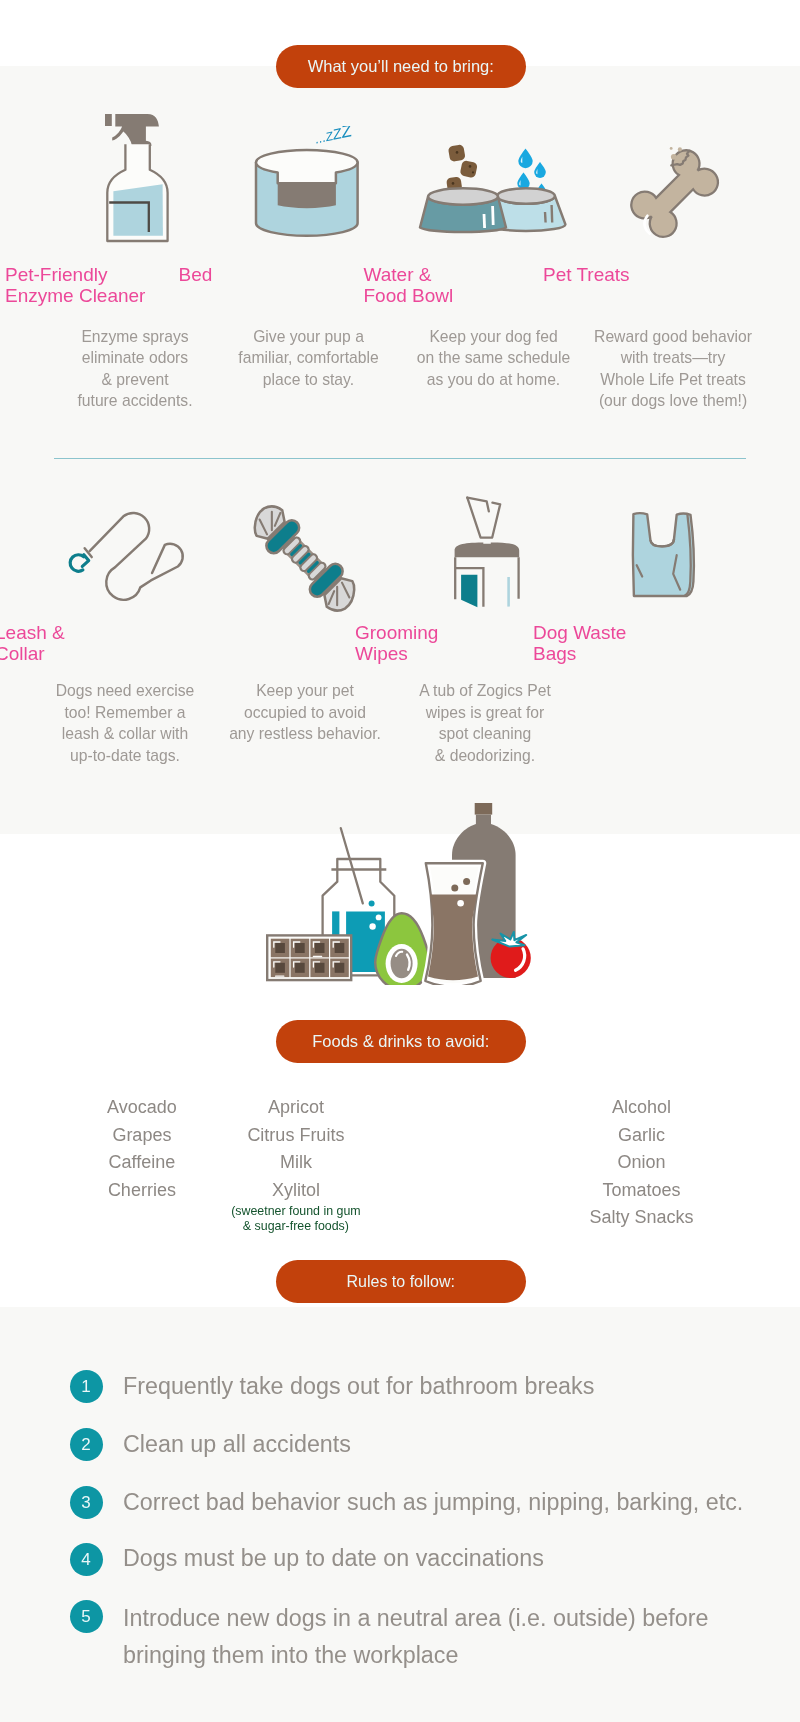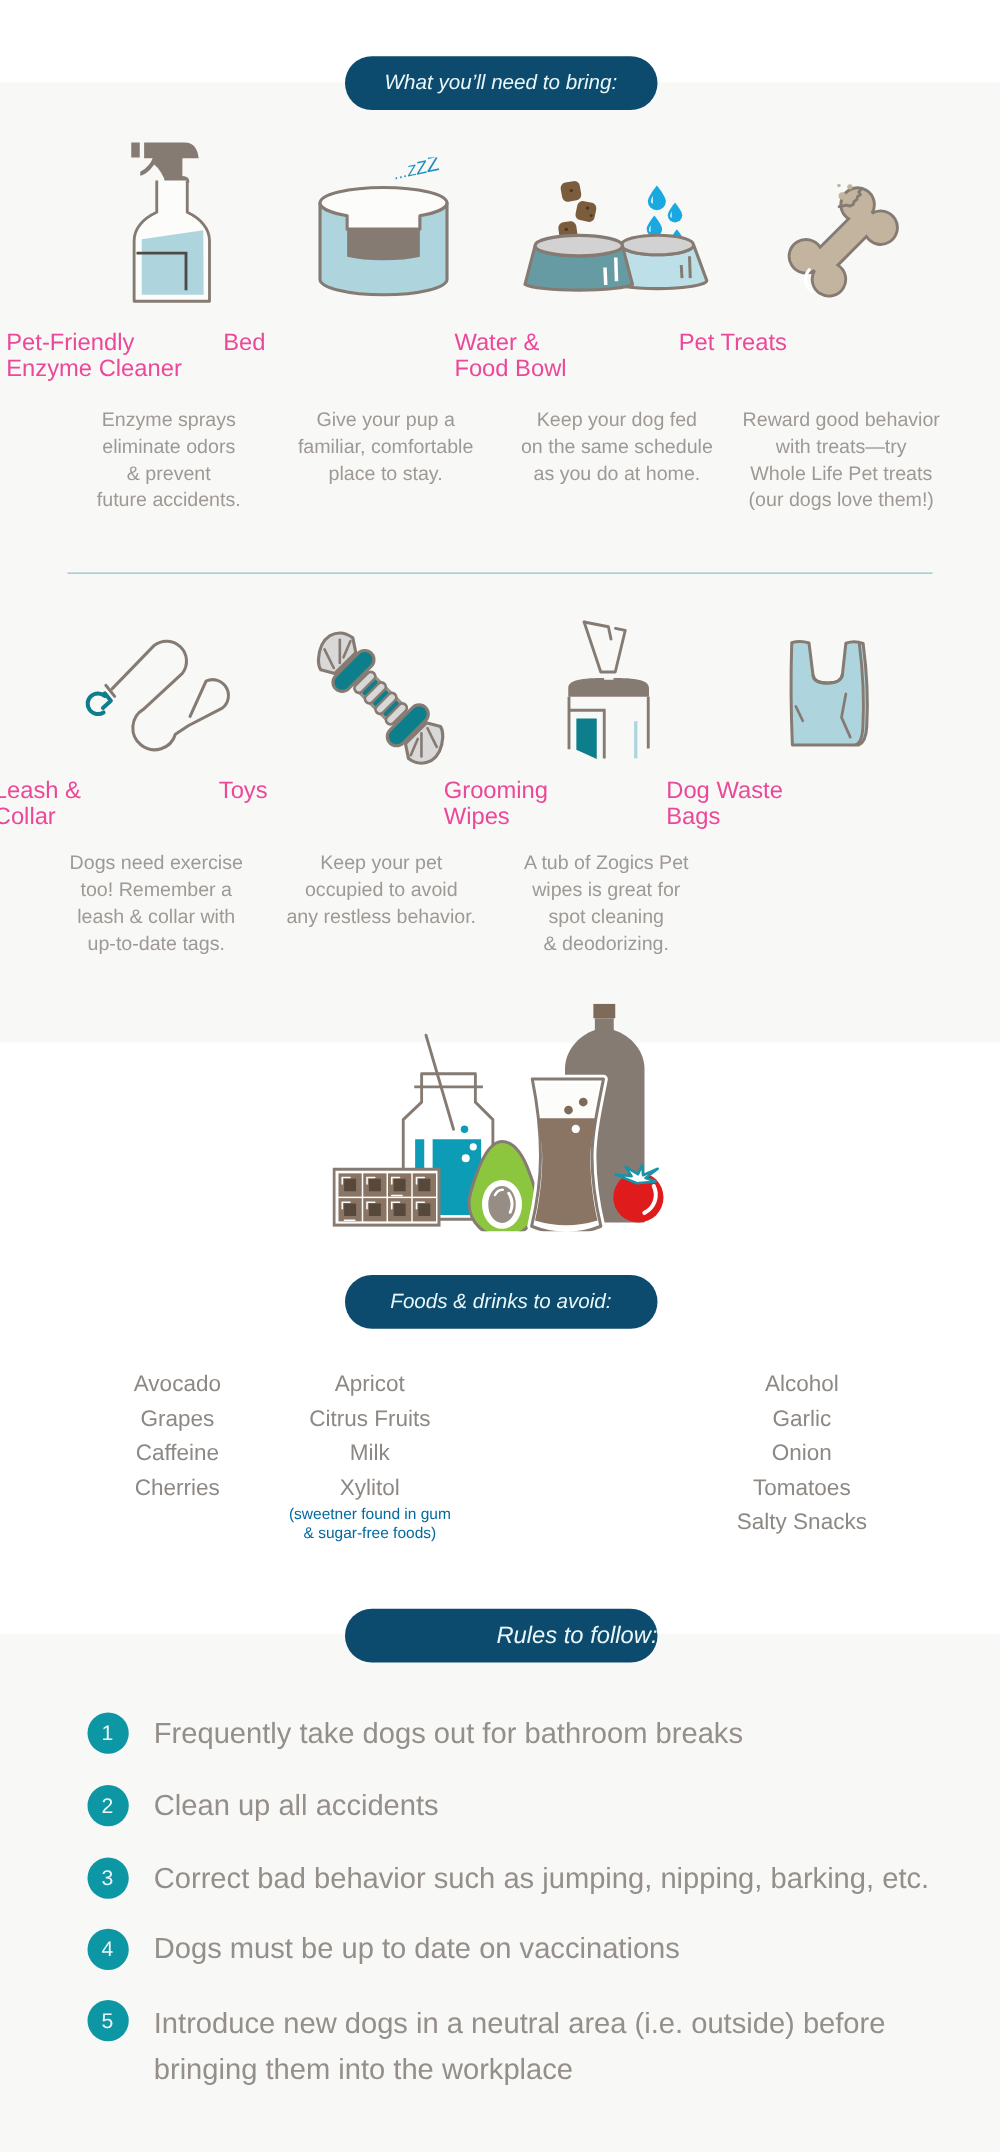--- a/index.html
+++ b/index.html
@@ -3,35 +3,35 @@
 <meta charset="utf-8">
 <style>
   * { margin:0; padding:0; box-sizing:border-box; }
   html,body { width:800px; }
   body { font-family:"Liberation Sans", sans-serif; background:#ffffff; color:#8d8984; }
   .page { position:relative; width:800px; height:1722px; overflow:hidden; background:#fff; }
   .band { position:absolute; left:0; width:800px; background:#f8f8f6; }
   #band1 { top:66px; height:768px; }
   #band2 { top:1307px; height:415px; }
   .pill { position:absolute; left:275.5px; width:250.5px; height:43px;
-          background:#0c4a6e; color:#e9f7f8; border-radius:21.5px;
-          text-align:center; font-size:16.5px; line-height:43.5px; white-space:nowrap;font-style:italic; }
+          background:#c2410c; color:#e9f7f8; border-radius:21.5px;
+          text-align:center; font-size:16.5px; line-height:43.5px; white-space:nowrap; }
   #pill1 { top:45px; }
   #pill2 { top:1020px; }
-  #pill3 { top:1287px; font-size:19px;text-align:right; }
+  #pill3 { top:1260px; font-size:16px; }
   .divider { position:absolute; left:53.5px; top:457.5px; width:692px; height:1.3px; background:#8cc4cd; }
   .icon { position:absolute; font-size:0; line-height:0; }
   .ctitle { position:absolute; text-align:left; font-size:19px; line-height:21.4px;
             color:#ec4899; white-space:pre-line; }
   .cdesc  { position:absolute; text-align:center; font-size:15.7px; line-height:21.6px;
             color:#9e9995; white-space:pre-line; }
   #foodart { position:absolute; left:266px; top:803px; font-size:0; line-height:0; }
   .acol { position:absolute; text-align:center; }
   .aitems { font-size:18px; line-height:27.5px; color:#8d8884; white-space:pre-line;text-align:center; }
-  .anote { font-size:12.4px; line-height:14.6px; color:#0369a1; white-space:pre-line; }
+  .anote { font-size:12.4px; line-height:14.6px; color:#14532d; white-space:pre-line; }
   .rnum { position:absolute; width:33px; height:33px; border-radius:50%; background:#0d96a4;
           color:#e9f7f8; font-size:17px; line-height:33.5px; text-align:center; left:69.5px; }
   .rtext { position:absolute; left:123px; font-size:23.3px; line-height:29.8px; color:#948f8a;
            white-space:pre-line; }
   #rule-text-5 { line-height:37.1px; }
 </style>
 </head>
 <body>
 
 <div class="page">
@@ -186,21 +186,20 @@
     <rect x="13.60" y="-9.8" width="6.8" height="19.6" rx="3.4" fill="#d8d8d8" stroke="#857b73" stroke-width="2.1"></rect>
     <rect x="-12.83" y="-7.4" width="3.0" height="14.8" rx="1.5" fill="#0d7e8c"></rect>
     <rect x="-1.50" y="-7.4" width="3.0" height="14.8" rx="1.5" fill="#0d7e8c"></rect>
     <rect x="9.83" y="-7.4" width="3.0" height="14.8" rx="1.5" fill="#0d7e8c"></rect>
   <g stroke="#857b73" stroke-width="2.4">
     <rect x="-36.3" y="-19.2" width="14" height="38.4" rx="7" fill="#0d7e8c"></rect>
     <rect x="22.3" y="-19.2" width="14" height="38.4" rx="7" fill="#0d7e8c"></rect>
   </g>
  </g>
 </svg></div>
-  <div class="ctitle" style="left:175px;top:621.5px;width:260px">Toys</div>
   <div class="cdesc" style="left:175px;top:680.3px;width:260px">Keep your pet
 occupied to avoid
 any restless behavior.</div>
   <div class="icon" style="left:450px;top:485px">
 <svg width="80" height="125" viewBox="0 0 80 125">
   <path d="M17.3 12.6 L36.7 16.4 L38.8 26.3" fill="none" stroke="#857b73" stroke-width="2.3" stroke-linejoin="round" stroke-linecap="round"></path>
   <path d="M17.3 12.6 L30.6 52.6 L42.2 52.6 L50.2 19.3 L42.4 17.7" fill="none" stroke="#857b73" stroke-width="2.3" stroke-linejoin="round" stroke-linecap="round"></path>
   <path d="M4.6 72.3 V65.5 C4.6 60.1 11.5 57.4 32.2 57.4 h1.1 v1.4 h7.5 v-1.4 h1.1 C62.6 57.4 69.2 60.1 69.2 65.5 V72.3 Z" fill="#857b73"></path>
   <path d="M5.2 72.3 V114.3 M68.6 72.3 V113.7" stroke="#857b73" stroke-width="2.3" fill="none" stroke-linecap="butt"></path>
   <path d="M5.2 83.2 H33.4 V121.7" fill="none" stroke="#857b73" stroke-width="2.3" stroke-linejoin="miter"></path>

